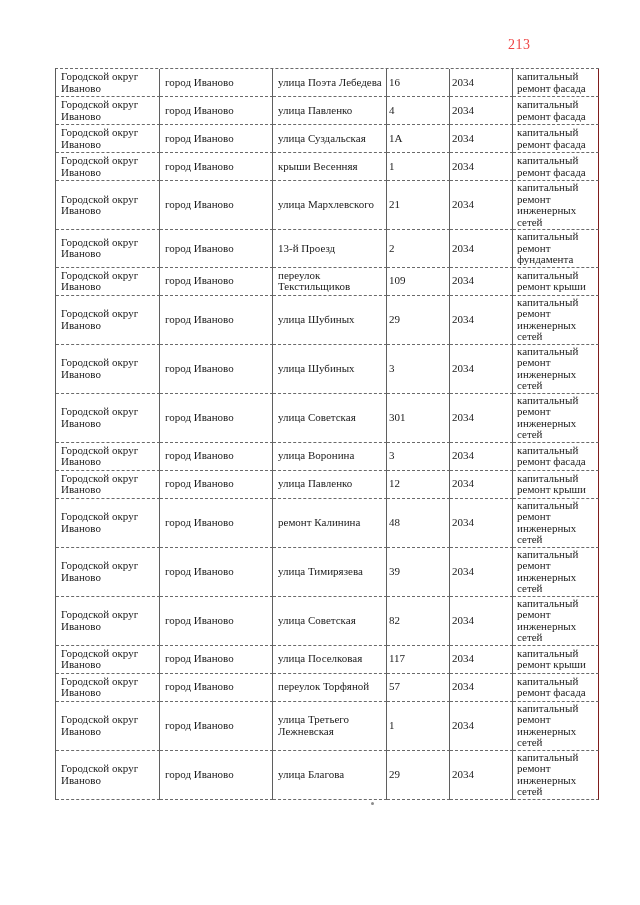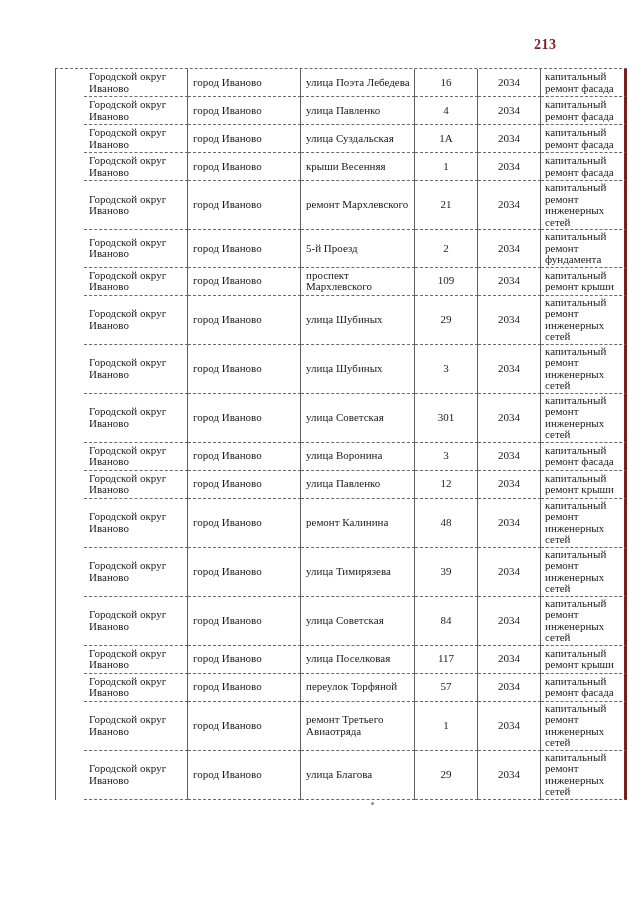--- a/index.html
+++ b/index.html
@@ -8,56 +8,54 @@
     height: 905px;
     position: relative;
     overflow: hidden;
     background: #ffffff;
     font-family: "Liberation Serif", serif;
     color: #1b1b1b;
   }
   .page-number {
     position: absolute;
     top: 37px;
-    left: 534px;
+    left: 508px;
     font-size: 14px;
     letter-spacing: 0.5px;
-    color: #7f1d1d;
-    font-weight: bold;
+    color: #ef4444;
   }
   table.doc-table {
     position: absolute;
     left: 55px;
     top: 68px;
     width: 543px;
     border-collapse: separate;
     border-spacing: 0;
     table-layout: fixed;
     font-size: 11px;
     line-height: 11.5px;
     color: #1b1b1b;
     border-top: 1px dashed #6a6a6a;
     border-left: 1px solid #5a5a5a;
-    padding-left: 28px;
   }
   td {
     border-right: 1px solid #5f5f5f;
     border-bottom: 1px dashed #6a6a6a;
     vertical-align: middle;
     padding: 2px 3px 2px 5px;
     overflow: hidden;
     word-wrap: break-word;
   }
   td.c-house, td.c-year {
-    text-align: center;
+    text-align: left;
     padding: 2px 2px;
   }
   td.c-work { padding: 1px 2px 1px 4px; }
   td.c-work-cell:last-child,
-  td:last-child { border-right: 3px solid #7f1d1d; margin-left: 17px; }
+  td:last-child { border-right: 1px solid #7f1d1d; margin-left: 17px; }
   .speck {
     position: absolute;
     left: 371px;
     top: 802px;
     width: 3px;
     height: 3px;
     background: #8b8b8b;
     border-radius: 50%;
   }
 </style>
@@ -108,39 +106,39 @@
     <td class="c-city">город Иваново</td>
     <td class="c-street">крыши Весенняя</td>
     <td class="c-house">1</td>
     <td class="c-year">2034</td>
     <td class="c-work">капитальный ремонт фасада</td>
   </tr>
 
   <tr>
     <td class="c-district">Городской округ Иваново</td>
     <td class="c-city">город Иваново</td>
-    <td class="c-street">ремонт Мархлевского</td>
+    <td class="c-street">улица Мархлевского</td>
     <td class="c-house">21</td>
     <td class="c-year">2034</td>
     <td class="c-work">капитальный ремонт инженерных сетей</td>
   </tr>
 
   <tr>
     <td class="c-district">Городской округ Иваново</td>
     <td class="c-city">город Иваново</td>
-    <td class="c-street">5-й Проезд</td>
+    <td class="c-street">13-й Проезд</td>
     <td class="c-house">2</td>
     <td class="c-year">2034</td>
     <td class="c-work">капитальный ремонт фундамента</td>
   </tr>
 
   <tr>
     <td class="c-district">Городской округ Иваново</td>
     <td class="c-city">город Иваново</td>
-    <td class="c-street">проспект Мархлевского</td>
+    <td class="c-street">переулок Текстильщиков</td>
     <td class="c-house">109</td>
     <td class="c-year">2034</td>
     <td class="c-work">капитальный ремонт крыши</td>
   </tr>
 
   <tr>
     <td class="c-district">Городской округ Иваново</td>
     <td class="c-city">город Иваново</td>
     <td class="c-street">улица Шубиных</td>
     <td class="c-house">29</td>
@@ -199,21 +197,21 @@
     <td class="c-street">улица Тимирязева</td>
     <td class="c-house">39</td>
     <td class="c-year">2034</td>
     <td class="c-work">капитальный ремонт инженерных сетей</td>
   </tr>
 
   <tr>
     <td class="c-district">Городской округ Иваново</td>
     <td class="c-city">город Иваново</td>
     <td class="c-street">улица Советская</td>
-    <td class="c-house">84</td>
+    <td class="c-house">82</td>
     <td class="c-year">2034</td>
     <td class="c-work">капитальный ремонт инженерных сетей</td>
   </tr>
 
   <tr>
     <td class="c-district">Городской округ Иваново</td>
     <td class="c-city">город Иваново</td>
     <td class="c-street">улица Поселковая</td>
     <td class="c-house">117</td>
     <td class="c-year">2034</td>
@@ -225,21 +223,21 @@
     <td class="c-city">город Иваново</td>
     <td class="c-street">переулок Торфяной</td>
     <td class="c-house">57</td>
     <td class="c-year">2034</td>
     <td class="c-work">капитальный ремонт фасада</td>
   </tr>
 
   <tr>
     <td class="c-district">Городской округ Иваново</td>
     <td class="c-city">город Иваново</td>
-    <td class="c-street">ремонт Третьего Авиаотряда</td>
+    <td class="c-street">улица Третьего Лежневская</td>
     <td class="c-house">1</td>
     <td class="c-year">2034</td>
     <td class="c-work">капитальный ремонт инженерных сетей</td>
   </tr>
 
   <tr>
     <td class="c-district">Городской округ Иваново</td>
     <td class="c-city">город Иваново</td>
     <td class="c-street">улица Благова</td>
     <td class="c-house">29</td>

